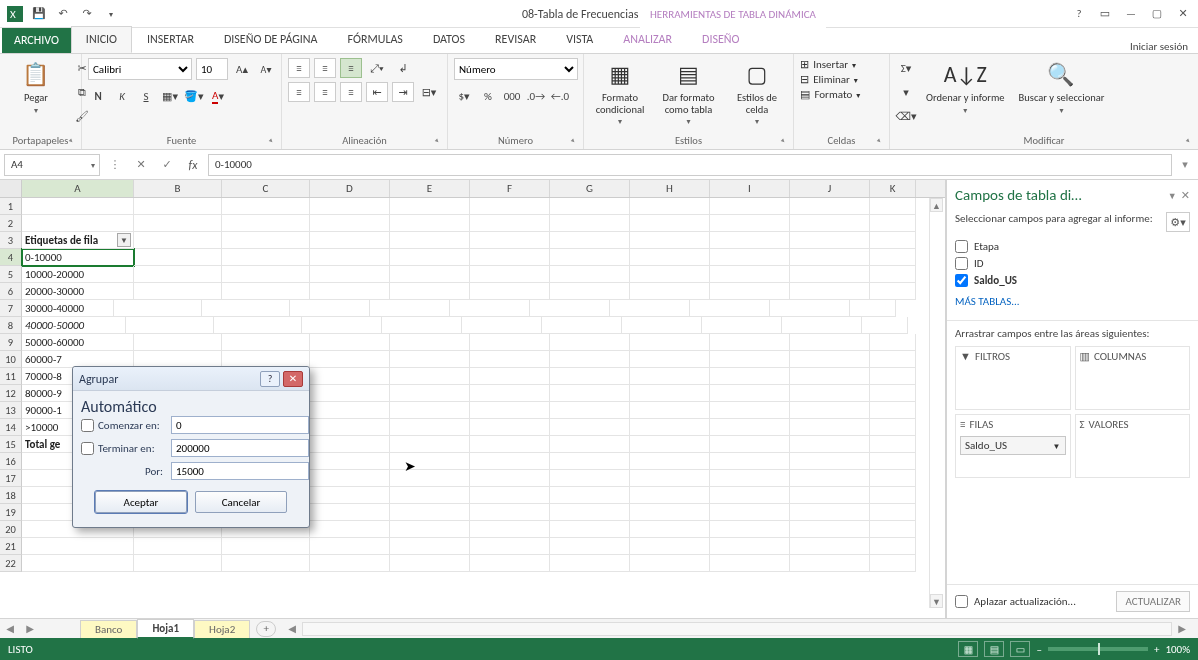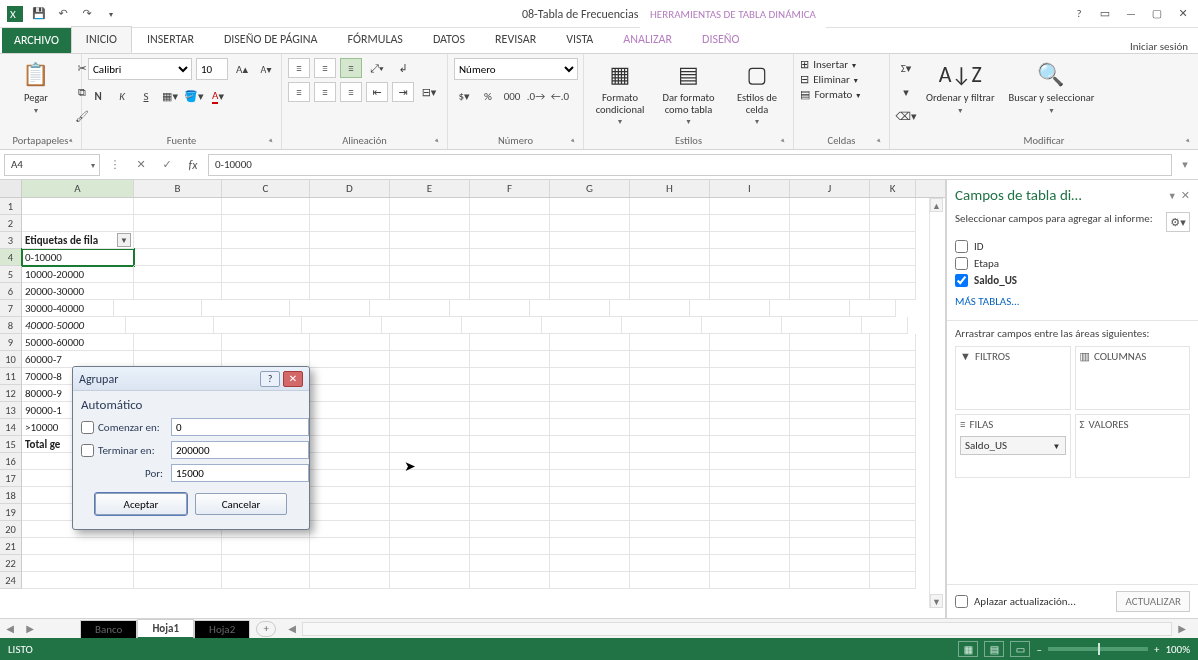--- a/index.html
+++ b/index.html
@@ -91,40 +91,40 @@
   .area-body{ padding:2px 4px;}
   .chip{ border:1px solid #c7c7c7; background:#f5f5f5; padding:2px 4px; font-size:10.5px; display:flex; justify-content:space-between; align-items:center;}
   .tp-footer{ margin-top:auto; padding:6px 8px; display:flex; align-items:center; gap:6px; border-top:1px solid #e4e4e4;}
   .tp-footer button{ border:1px solid #ccc; background:#fafafa; padding:3px 8px; font-size:11px; color:#777;}
 
   
   .sheettabs{ height:20px; background:#f4f4f4; border-top:1px solid #d4d4d4; display:flex; align-items:center;}
   .navbtn{ width:20px; display:flex;align-items:center;justify-content:center;color:#888; font-size:10px;}
   .stab{ padding:2px 14px; border:1px solid #d0d0d0; border-bottom:none; background:#fff; color:#444; font-size:11px;}
   .stab.active{ background:#fff; border-bottom:2px solid #217346; font-weight:bold;}
-  .stab.inactive{ background:#000000; color:#666;}
+  .stab.inactive{ background:#fef9c3; color:#666;}
   .addsheet{ width:20px; height:16px; border:1px solid #ccc; border-radius:8px; display:flex;align-items:center;justify-content:center; margin-left:6px; color:#666; font-size:11px;}
   .hscroll{ flex:1; margin:0 6px; display:flex; align-items:center;}
   .hscroll .track{ flex:1; height:14px; border:1px solid #ddd; background:#f8f8f8;}
 
   
   .statusbar{ height:22px; background:#217346; color:#fff; display:flex; align-items:center; padding:0 8px; font-size:11px; gap:10px;}
   .statusbar .right{ margin-left:auto; display:flex; align-items:center; gap:6px;}
   .zoomslider{ width:100px; height:4px; background:#4e9c6f; position:relative;}
   .zoomslider::before{content:"";position:absolute;left:50%;top:-4px;width:2px;height:12px;background:#cfe7d8;}
   .viewbtn{ width:20px; height:16px; border:1px solid rgba(255,255,255,0.4); display:flex;align-items:center;justify-content:center;color:#d9efe2;font-size:10px;}
 
   
   .overlay-dialog{ position:absolute; left:72px; top:366px; width:238px; background:#eef2f7; border:1px solid #6f7b8b; border-radius:3px; box-shadow:4px 4px 8px rgba(0,0,0,0.35);}
   .dlg-title{ height:24px; background:linear-gradient(#eaf1fb,#dbe5f1); display:flex; align-items:center; padding:0 6px; border-bottom:1px solid #c5cedb; border-radius:3px 3px 0 0;}
   .dlg-title span{ flex:1; font-size:12px; color:#2b3a55;}
   .dlg-tbtn{ width:20px; height:16px; border:1px solid #8fa0bb; background:#eaf1fb; display:flex;align-items:center;justify-content:center; font-size:10px; color:#334; margin-left:3px; border-radius:2px;}
   .dlg-tbtn.close{ background:#d36868; border-color:#a83a3a; color:#fff;}
   .dlg-body{ padding:6px 8px;}
-  .dlg-sub{ font-size:13px; color:#2b3a55; margin-bottom:6px;}
+  .dlg-sub{ font-size:16px; color:#2b3a55; }
   .dlg-row{ display:flex; align-items:center; gap:6px; margin-bottom:5px;}
   .dlg-row label{ font-size:11px; color:#2b3a55; flex:0 0 84px; display:flex; align-items:center; gap:4px;}
   .dlg-row input[type=text]{ flex:1; height:18px; border:1px solid #9eb0cc; padding-left:4px; font-size:11px;}
   .dlg-row.por label{ justify-content:flex-end; padding-right:2px;}
   .dlg-btns{ display:flex; justify-content:center; gap:8px; padding:6px 0 8px;}
   .dlg-btns button{ width:92px; height:22px; border:1px solid #8fa0bb; background:linear-gradient(#fdfdfd,#e6ecf4); font-size:11px; border-radius:2px;}
   .dlg-btns button.primary{ outline:1px solid #5a7bb5;}
 
   
   .cursor{ position:absolute; left:404px; top:458px; font-size:14px; color:#000; pointer-events:none;}
@@ -290,21 +290,21 @@
 
   <div class="rgroup" style="flex:1; border-right:none;">
     <div class="rgcontent">
       <div class="rcol" style="align-items:flex-start;">
         <div class="ricon noborder">Σ▾</div>
         <div class="ricon noborder">▾</div>
         <div class="ricon noborder">⌫▾</div>
       </div>
       <div class="big-icon">
         <div class="glyph">A↓Z</div>
-        <div class="lbl">Ordenar y filtrar</div>
+        <div class="lbl">Ordenar y informe</div>
           <div class="caret">▾</div>
       </div>
       <div class="big-icon">
         <div class="glyph">🔍</div>
         <div class="lbl">Buscar y seleccionar</div>
           <div class="caret">▾</div>
       </div>
     </div>
     <div class="rgroup-label">Modificar</div>
   </div>
@@ -642,59 +642,45 @@
           <div class="cell" style="width: 88px;"></div>
           <div class="cell" style="width: 80px;"></div>
           <div class="cell" style="width: 80px;"></div>
           <div class="cell" style="width: 80px;"></div>
           <div class="cell" style="width: 80px;"></div>
           <div class="cell" style="width: 80px;"></div>
           <div class="cell" style="width: 80px;"></div>
           <div class="cell" style="width: 80px;"></div>
           <div class="cell" style="width: 46px;"></div>
         </div>
-        <div class="row">
-          <div class="rh">24</div>
-          <div class="cell acol" style="width: 112px;"></div>
-          <div class="cell" style="width: 88px;"></div>
-          <div class="cell" style="width: 88px;"></div>
-          <div class="cell" style="width: 80px;"></div>
-          <div class="cell" style="width: 80px;"></div>
-          <div class="cell" style="width: 80px;"></div>
-          <div class="cell" style="width: 80px;"></div>
-          <div class="cell" style="width: 80px;"></div>
-          <div class="cell" style="width: 80px;"></div>
-          <div class="cell" style="width: 80px;"></div>
-          <div class="cell" style="width: 46px;"></div>
-        </div>
       </div>
     <div class="right-scroll">
       <div class="up">▲</div>
       <div class="down">▼</div>
     </div>
   </div>
 
   <div class="taskpane">
     <div class="tp-head">
       <h2>Campos de tabla di…</h2>
       <span class="caret">▼</span>
       <span class="tp-close">✕</span>
     </div>
     <div class="tp-sub">
       <span style="flex:1;">Seleccionar campos para agregar al informe:</span>
       <div class="tp-gear">⚙▾</div>
     </div>
     <div class="tp-fields">
       <label class="tp-field">
           <input type="checkbox" style="">
-          <span>ID</span>
+          <span>Etapa</span>
         </label>
       <label class="tp-field">
           <input type="checkbox" style="">
-          <span>Etapa</span>
+          <span>ID</span>
         </label>
       <label class="tp-field checked">
           <input type="checkbox" checked="" style="">
           <span>Saldo_US</span>
         </label>
       <div class="tp-more">MÁS TABLAS...</div>
     </div>
     <div class="tp-areas-label">Arrastrar campos entre las áreas siguientes:</div>
     <div class="tp-areas">
       <div class="area">

